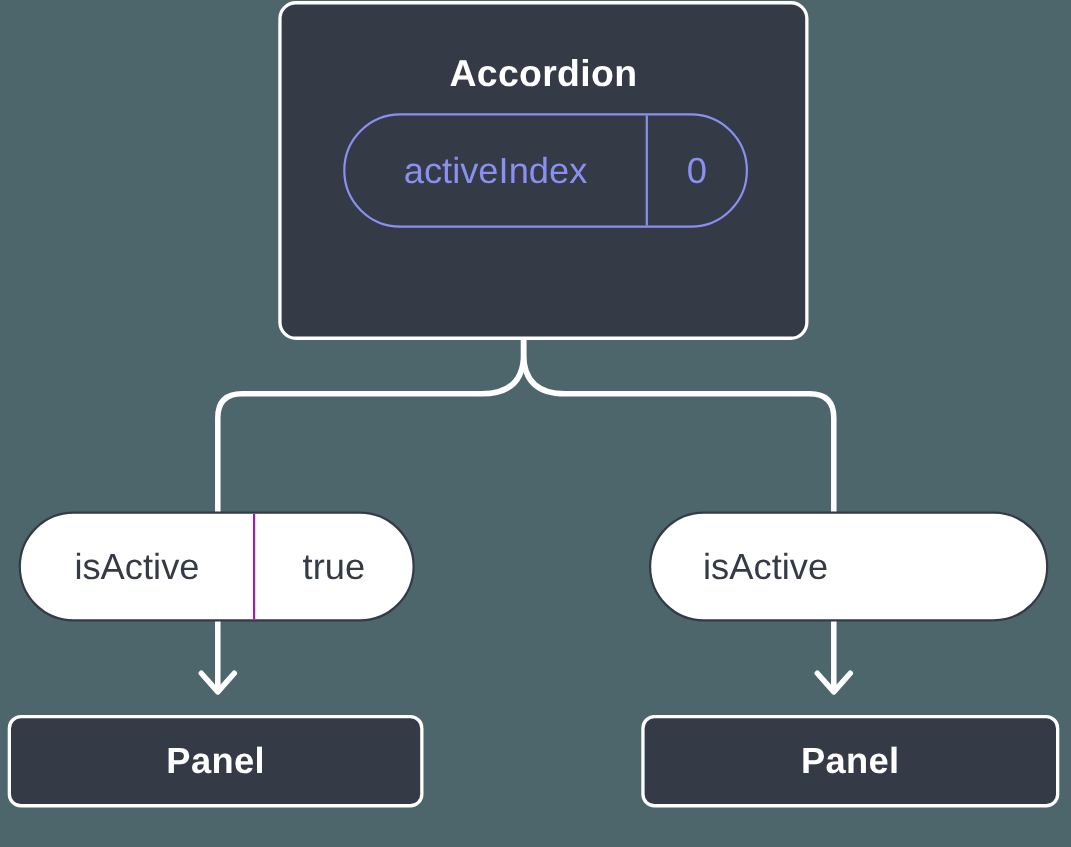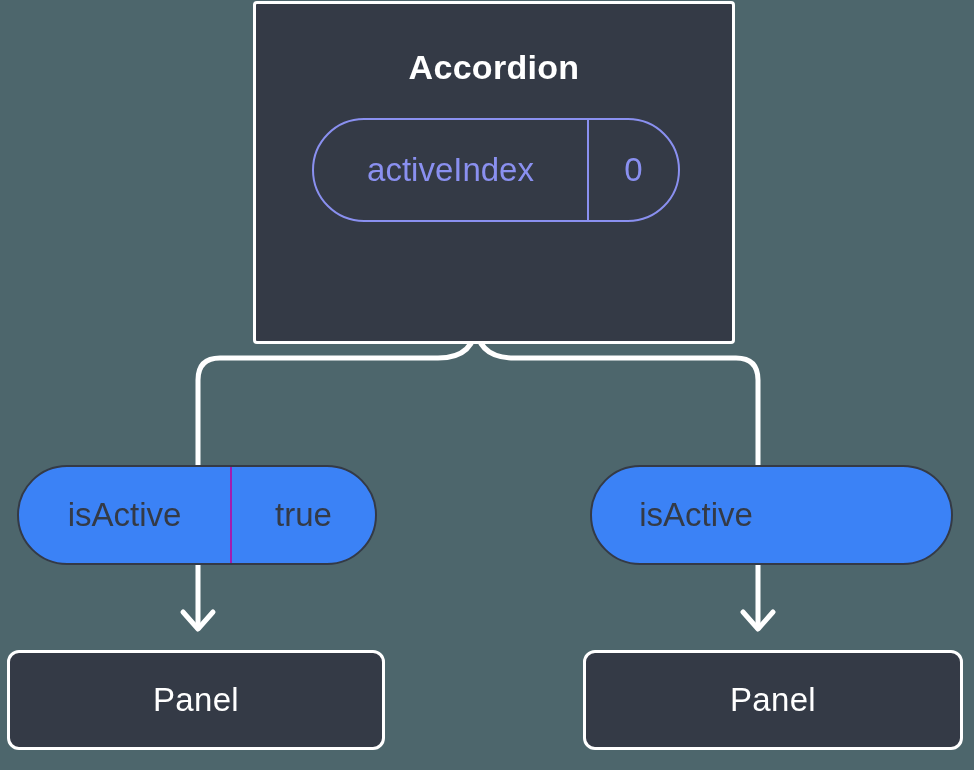--- a/index.html
+++ b/index.html
@@ -19,22 +19,22 @@
   }
   .node {
     position: absolute;
     background: #343A46;
     border: 3px solid #FFFFFF;
     box-sizing: border-box;
     z-index: 2;
   }
   .node-root {
     left: 253px; top: 1px;
-    width: 482px; height: 343px;
-    border-radius: 4px;
+    width: 482px; height: 308px;
+    border-radius: 16px;
     padding-left: 47px;
   }
   .root-title {
     position: absolute;
     top: 44px; left: 0; right: 0;
     text-align: center;
     color: #FFFFFF;
     font-size: 34px;
     font-weight: 600;
     letter-spacing: 0.3px;
@@ -46,52 +46,52 @@
     font-size: 33px;
   }
   .seg {
     display: flex;
     align-items: center;
     justify-content: center;
     height: 100%;
   }
   .state-pill {
     position: absolute;
-    left: 56px; top: 114px;
+    left: 56px; top: 99px;
     width: 368px; height: 104px;
     border: 2px solid #8A90F0;
     color: #8A90F0;
   }
   .state-pill .seg-name { width: 273px; }
   .state-pill .seg-value { flex: 1; border-left: 2px solid #8A90F0; }
   .prop-pill {
     position: absolute;
     top: 465px;
     height: 100px;
-    background: #3b82f6;
+    background: #ffffff;
     border: 2px solid #343A46;
     border-radius: 50px;
     color: #343A46;
     z-index: 2;
   }
   .prop-pill .seg-value { flex: 1; border-left: 2px solid #a21caf; }
   .prop-left { left: 17px; width: 360px; }
   .prop-left .seg-name { width: 211px; }
   .prop-right { left: 590px; width: 363px; }
   .prop-right .seg-name { width: 208px; }
   .node-panel {
     top: 650px;
-    height: 100px;
+    height: 84px;
     border-radius: 12px;
     display: flex;
     align-items: center;
     justify-content: center;
     color: #FFFFFF;
     font-size: 33px;
-    font-weight: 400;
+    font-weight: 700;
     letter-spacing: 0.3px;
   }
   .panel-left { left: 7px; width: 378px; }
   .panel-right { left: 583px; width: 380px; }
 </style>
 </head>
 <body>
 
 <div class="stage">
 

